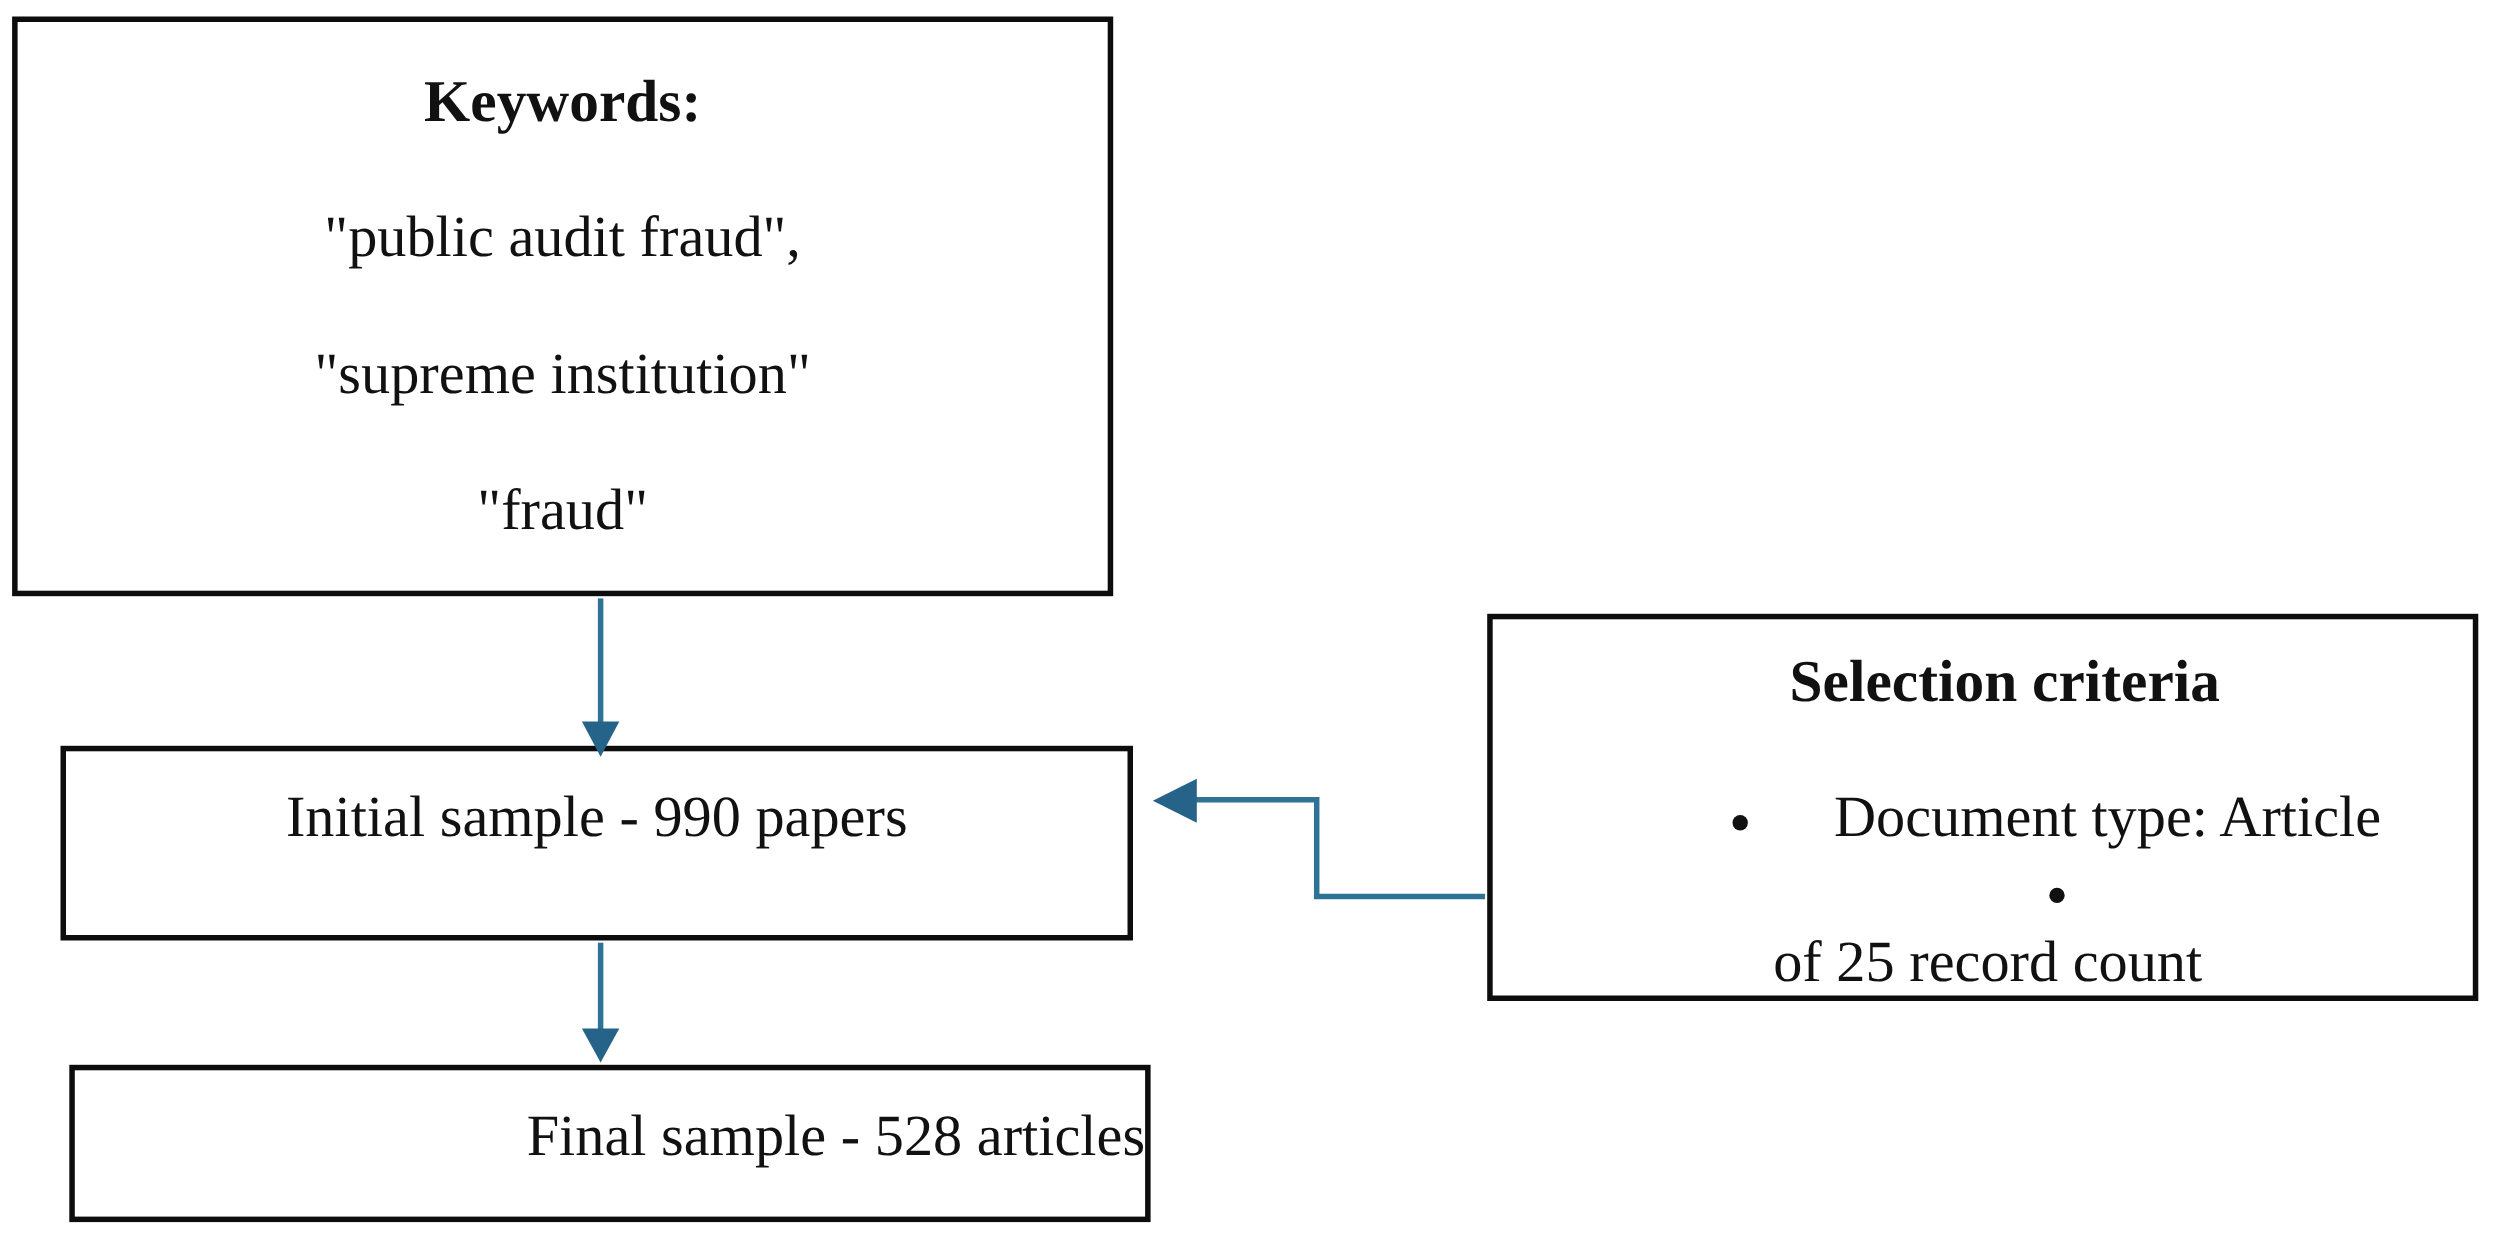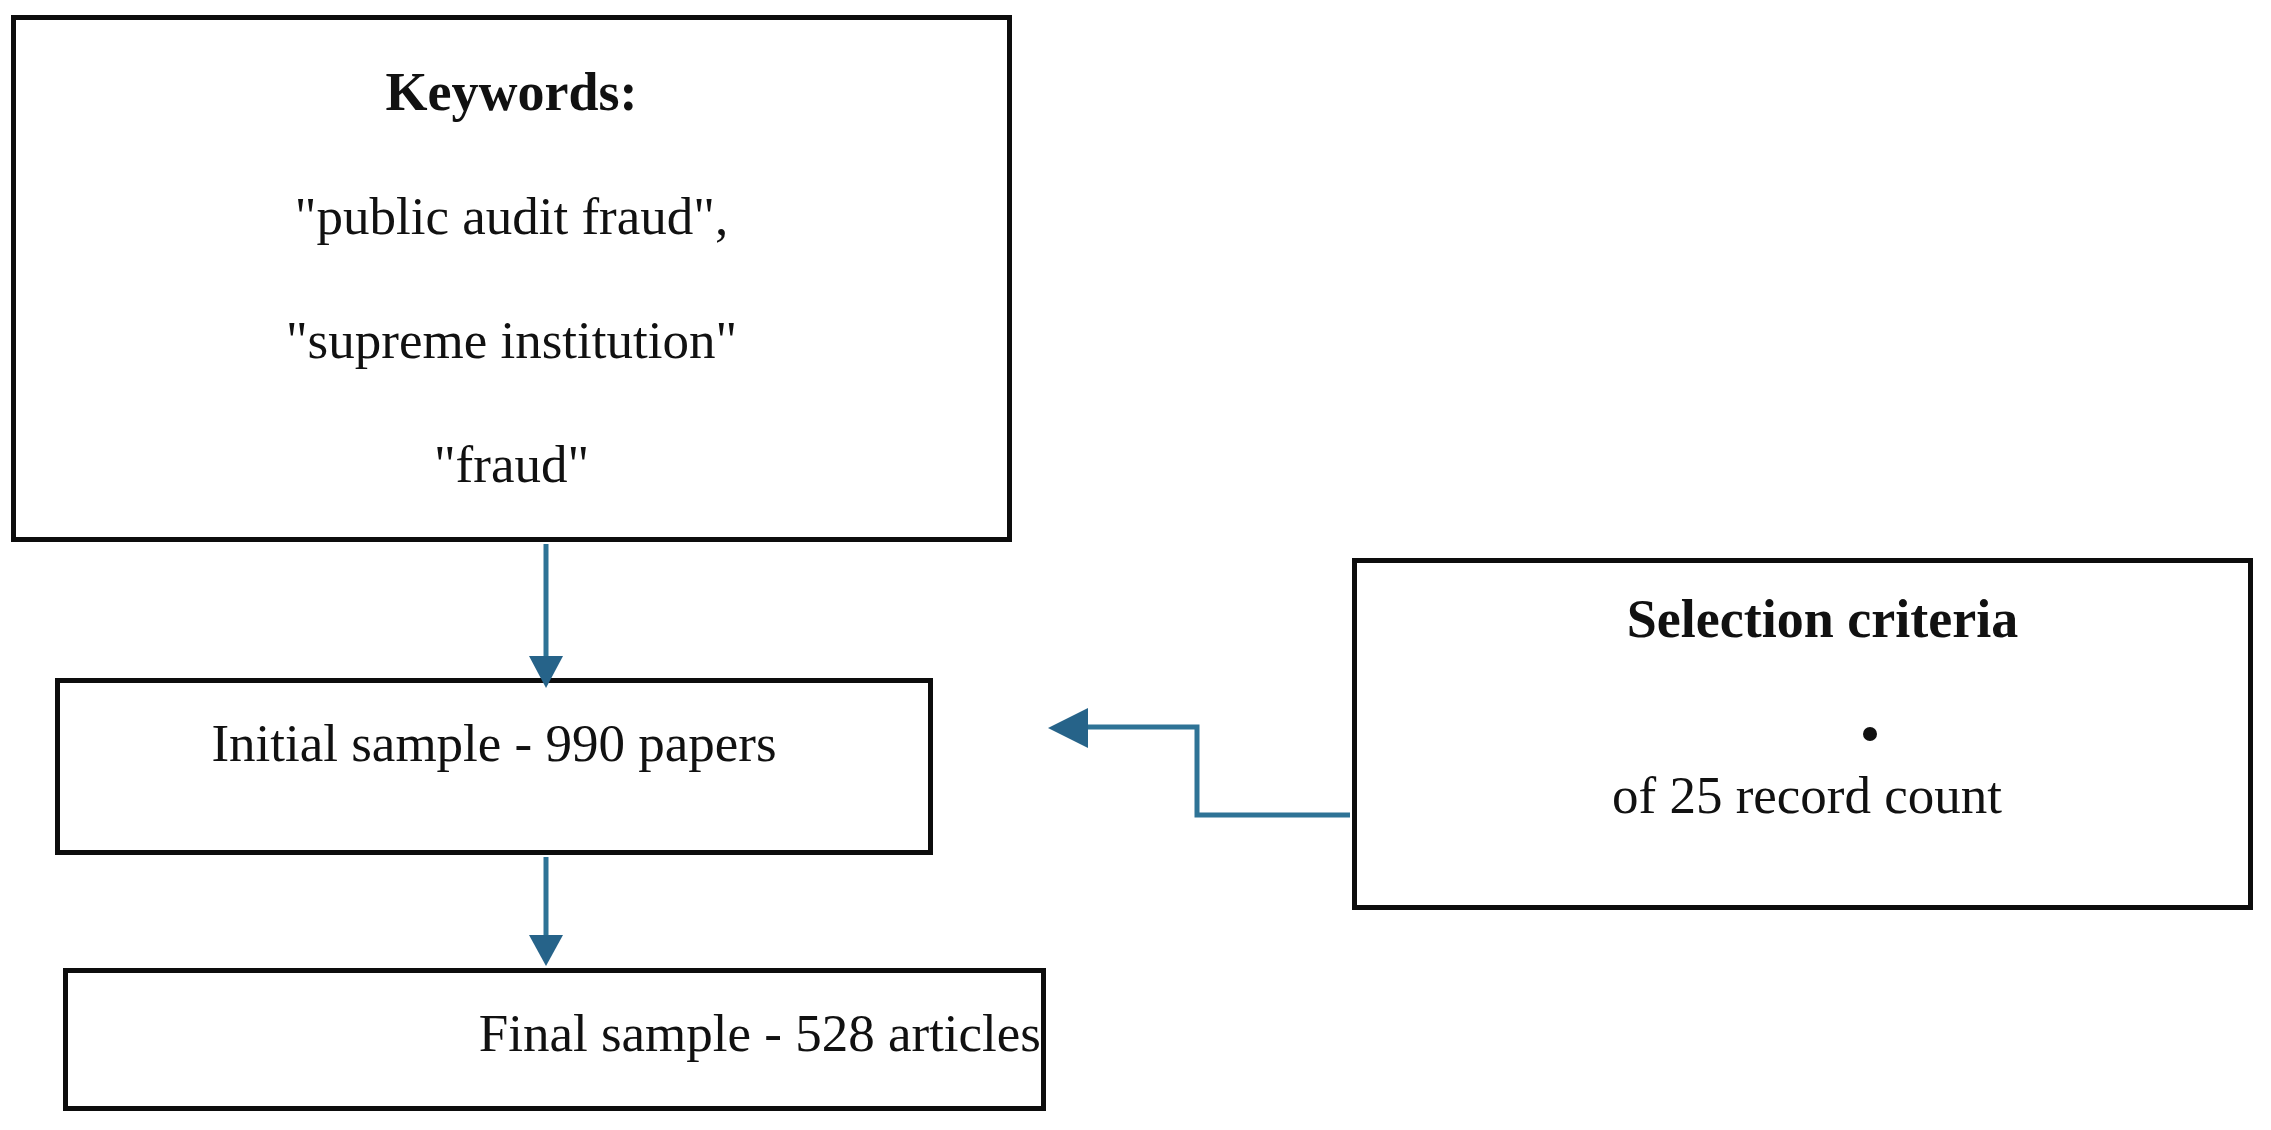--- a/index.html
+++ b/index.html
@@ -28,21 +28,21 @@
   #box-keywords {
     left: 11px; top: 15px; width: 1001px; height: 527px;
     display: flex; flex-direction: column; align-items: center;
     padding-top: 44px; row-gap: 68px;
   }
   .kw-title { font-weight: bold; font-size: 54px; line-height: 56px; }
   .kw-line  { font-size: 53px; line-height: 56px; }
 
   
   #box-initial {
-    left: 55px; top: 678px; width: 878px; height: 177px;
+    left: 55px; top: 678px; width: 975px; height: 177px;
     display: flex; align-items: center; justify-content: center;
     padding-bottom: 47px;
     font-size: 53px;
   }
   
   #box-final {
     left: 63px; top: 968px; width: 983px; height: 143px;
     display: flex; align-items: center; justify-content: flex-end;
     padding-bottom: 14px;
     font-size: 53px;
@@ -105,20 +105,24 @@
 
   <div class="box" id="box-final">
     <span>Final sample - 528 articles</span>
   </div>
 
   <div class="box" id="box-selection">
     <div class="sel-title">Selection criteria</div>
     <div class="sel-list">
       <div class="bullet-row">
         <span class="bullet-dot"></span>
+        <span>Document type: Article</span>
+      </div>
+      <div class="bullet-row">
+        <span class="bullet-dot"></span>
       </div>
       <div class="bullet-cont">of 25 record count</div>
     </div>
   </div>
 
   <svg id="arrow-layer" viewBox="0 0 2271 1130" xmlns="http://www.w3.org/2000/svg">
     <g>
       <line class="arrow-line" x1="546" y1="544" x2="546" y2="660"></line>
       <polygon class="arrow-head" points="529,656 563,656 546,688"></polygon>
     </g>

